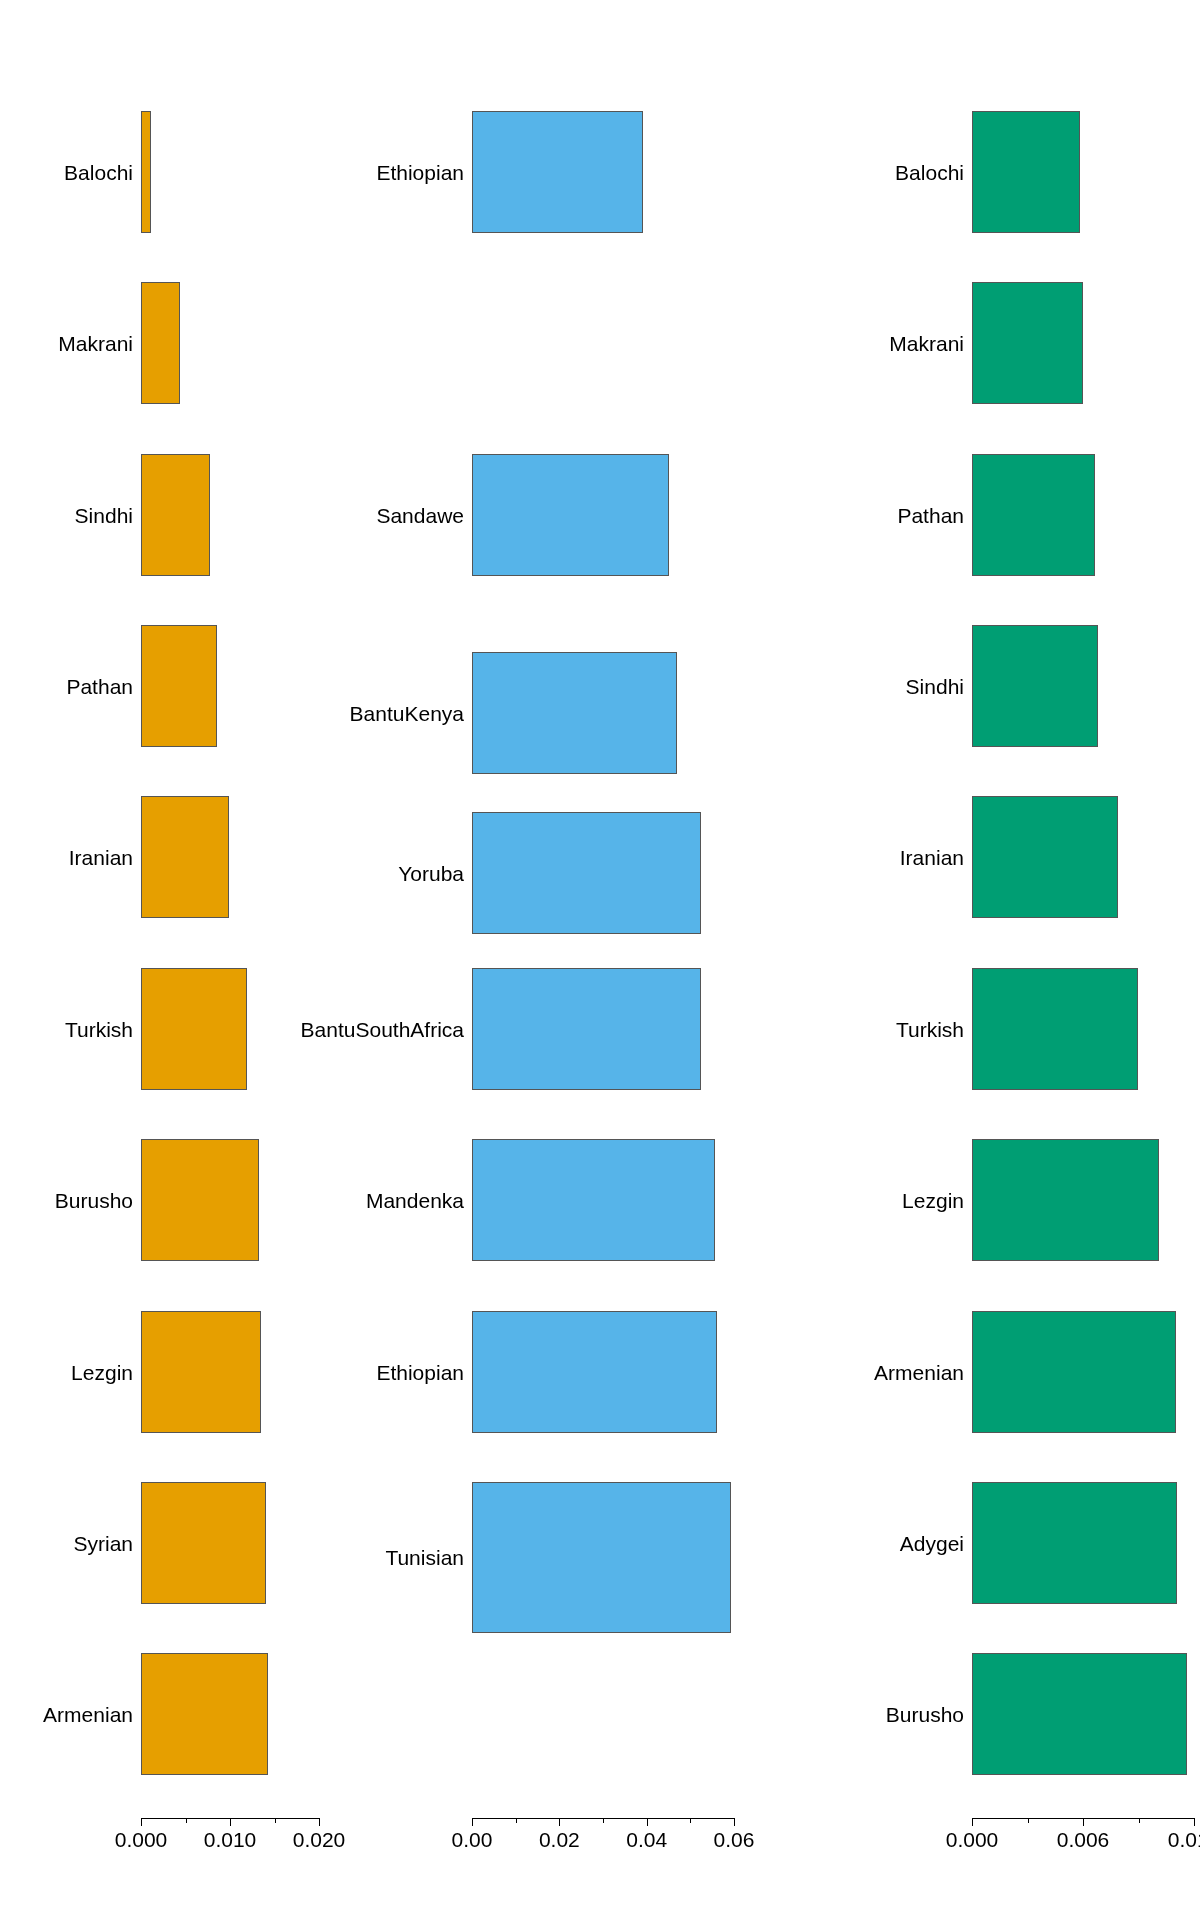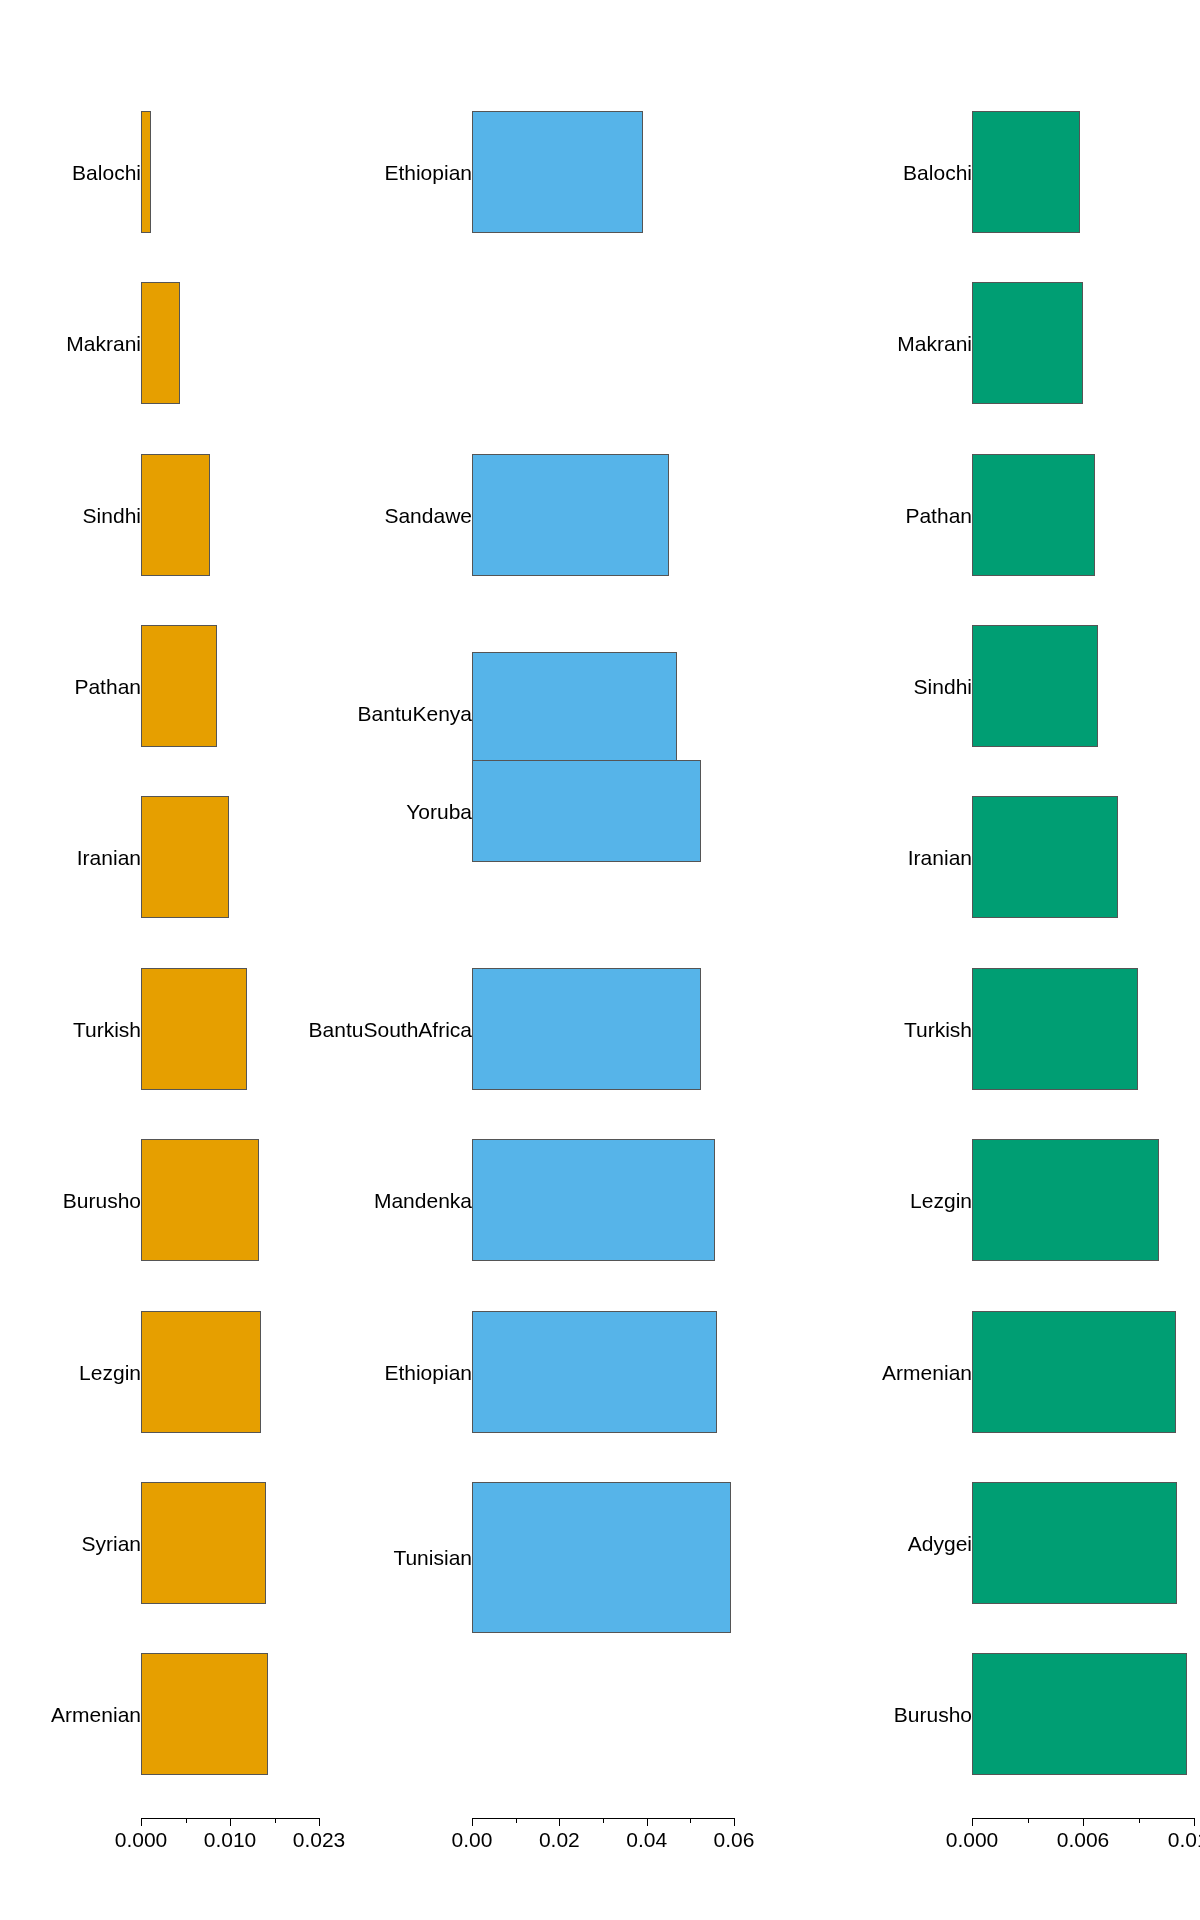--- a/index.html
+++ b/index.html
@@ -33,21 +33,20 @@
     left: 0;
     top: 0;
     width: 100%;
     height: 1920px;
   }
 
   .bar-row {
     position: absolute;
     left: 0;
     width: 100%;
-    padding-left: 8px;
   }
 
   .bar {
     position: absolute;
     top: 0;
     height: 100%;
     border: 1px solid #555555;
     box-sizing: border-box;
   }
 
@@ -141,40 +140,40 @@
           <div class="bar" title="Armenian: 0.0143" style="left: 141px; width: 127.27px; background: rgb(230, 159, 0);"></div>
         </div>
       </div>
       <div class="axis" style="left: 0px; top: 1818px; width: 400px;">
         <div class="axis-line" style="left: 141px; width: 178px;"></div>
         <div class="tick major" style="left: 141px;"></div>
         <div class="tick-label" style="left: 141px;">0.000</div>
         <div class="tick major" style="left: 230px;"></div>
         <div class="tick-label" style="left: 230px;">0.010</div>
         <div class="tick major" style="left: 319px;"></div>
-        <div class="tick-label" style="left: 319px;">0.023</div>
+        <div class="tick-label" style="left: 319px;">0.020</div>
         <div class="tick minor" style="left: 185.5px;"></div>
         <div class="tick minor" style="left: 274.5px;"></div>
       </div>
     </div>
     <div class="panel" style="left: 400px; width: 400px;">
       <div class="panel-plot">
         <div class="bar-row" style="top: 110.7px; height: 122px;">
           <span class="bar-label" style="right: 336px;">Ethiopian</span>
           <div class="bar" title="Ethiopian: 0.0392" style="left: 72px; width: 171.173px; background: rgb(86, 180, 233);"></div>
         </div>
         <div class="bar-row" style="top: 453.5px; height: 122px;">
           <span class="bar-label" style="right: 336px;">Sandawe</span>
           <div class="bar" title="Sandawe: 0.045" style="left: 72px; width: 196.5px; background: rgb(86, 180, 233);"></div>
         </div>
         <div class="bar-row" style="top: 624.9px; height: 122px; margin-top: 27px;">
           <span class="bar-label" style="right: 336px;">BantuKenya</span>
           <div class="bar" title="BantuKenya: 0.047" style="left: 72px; width: 205.233px; background: rgb(86, 180, 233);"></div>
         </div>
-        <div class="bar-row" style="top: 760px; height: 102px;">
+        <div class="bar-row" style="top: 812px; height: 122px;">
           <span class="bar-label" style="right: 336px;">Yoruba</span>
           <div class="bar" title="Yoruba: 0.0525" style="left: 72px; width: 229.25px; background: rgb(86, 180, 233);"></div>
         </div>
         <div class="bar-row" style="top: 967.7px; height: 122px;">
           <span class="bar-label" style="right: 336px;">BantuSouthAfrica</span>
           <div class="bar" title="BantuSouthAfrica: 0.0525" style="left: 72px; width: 229.25px; background: rgb(86, 180, 233);"></div>
         </div>
         <div class="bar-row" style="top: 1139.1px; height: 122px;">
           <span class="bar-label" style="right: 336px;">Mandenka</span>
           <div class="bar" title="Mandenka: 0.0557" style="left: 72px; width: 243.223px; background: rgb(86, 180, 233);"></div>

